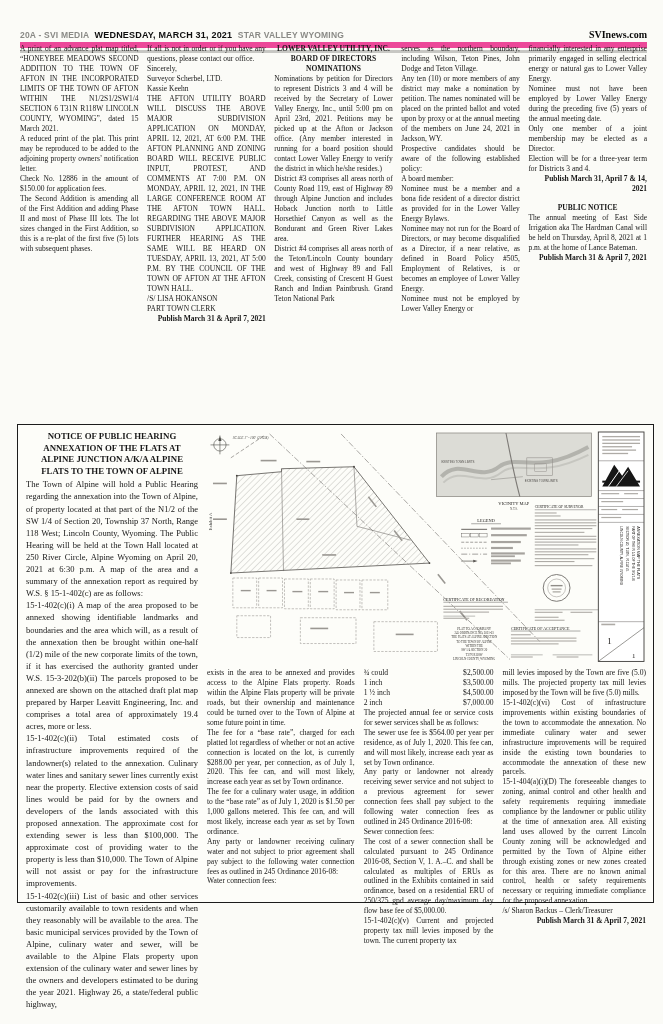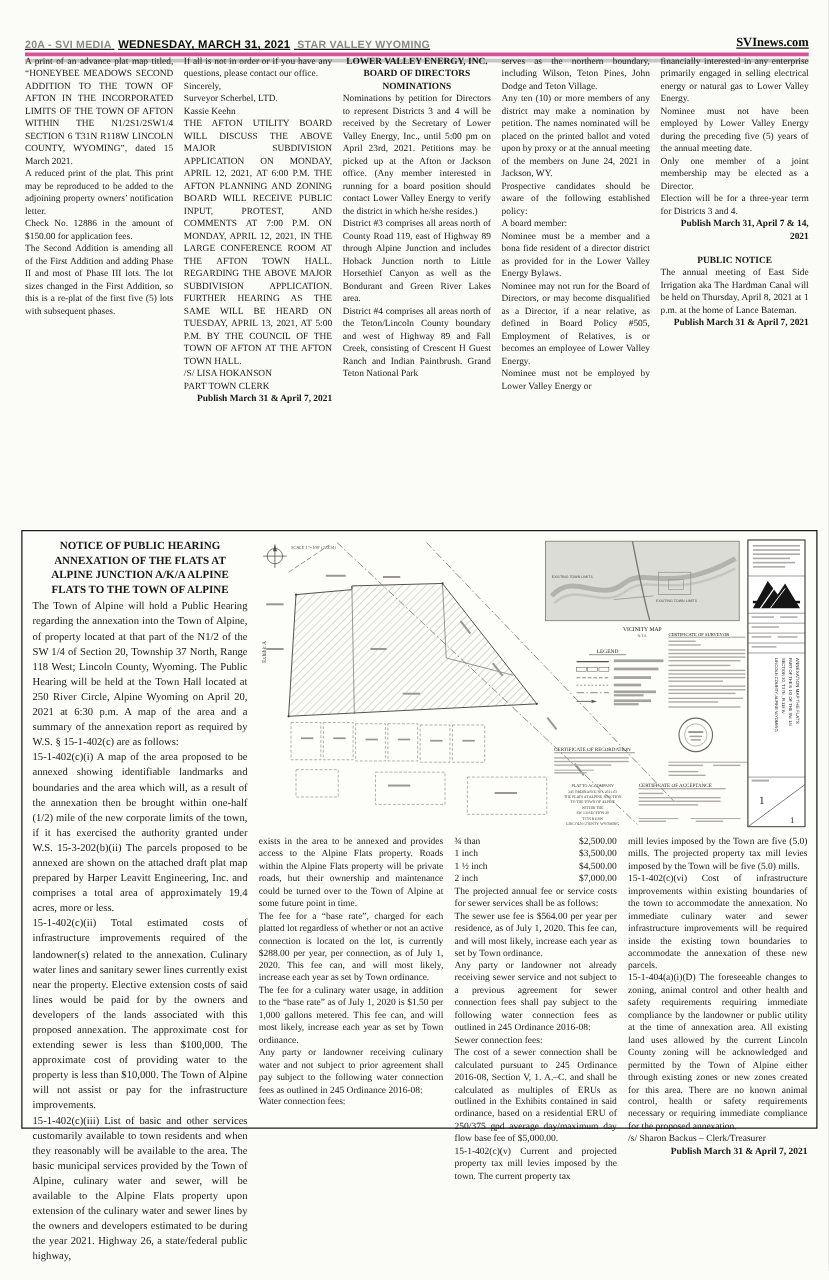--- a/index.html
+++ b/index.html
@@ -7,21 +7,21 @@
   .page {
     position:relative; width:663px; height:1024px; margin:0 auto;
     background:#fbfbf7; color:#181818;
     font-family:"Liberation Serif", serif; overflow:hidden;
   }
   
   .masthead { position:absolute; top:29px; left:20px; right:16px; }
   .masthead-row {
     display:flex; justify-content:space-between; align-items:flex-end;
     font-family:"Liberation Sans", sans-serif;
-    border-bottom:3px solid #ec4899; padding-bottom:2px;text-decoration:underline;
+    border-bottom:6px solid #ec4899; padding-bottom:2px;
   }
   .mast-left { font-size:8.5px; font-weight:bold; color:#8a8a86; letter-spacing:.2px; }
   .mast-date { color:#0e0e0e; font-size:9px; margin:0 3px; }
   .mast-site { font-size:10px; font-weight:bold; color:#0b0b0b; font-family:"Liberation Serif", serif; }
   .mast-band { height:3px; background:#c7c7c3; margin-top:2px; }
   
   .top-cols { position:absolute; top:44px; left:20px; width:627px; display:flex; gap:8.5px; }
   .tcol { width:118.6px; font-size:7.5px; line-height:10px; }
   .tcol p, .bcol p, .box-left .body p { margin:0; text-align:justify; }
   p.h   { text-align:center !important; font-weight:bold; }
@@ -74,21 +74,21 @@
         <p>If all is not in order or if you have any questions, please contact our office.</p>
         <p class="sig">Sincerely,</p>
         <p class="sig">Surveyor Scherbel, LTD.</p>
         <p class="sig">Kassie Keehn</p>
         <p>THE AFTON UTILITY BOARD WILL DISCUSS THE ABOVE MAJOR SUBDIVISION APPLICATION ON MONDAY, APRIL 12, 2021, AT 6:00 P.M. THE AFTON PLANNING AND ZONING BOARD WILL RECEIVE PUBLIC INPUT, PROTEST, AND COMMENTS AT 7:00 P.M. ON MONDAY, APRIL 12, 2021, IN THE LARGE CONFERENCE ROOM AT THE AFTON TOWN HALL.  REGARDING THE ABOVE MAJOR SUBDIVISION APPLICATION.  FURTHER HEARING AS THE SAME WILL BE HEARD ON TUESDAY, APRIL 13, 2021, AT 5:00 P.M. BY THE COUNCIL OF THE TOWN OF AFTON AT THE AFTON TOWN HALL.</p>
         <p class="sig">/S/ LISA HOKANSON</p>
         <p class="sig">PART TOWN CLERK</p>
         <p class="pub">Publish March 31 &amp; April 7, 2021</p>
       </div>
     <div class="tcol">
-        <p class="h">LOWER VALLEY ENERGY, INC.</p>
+        <p class="h">LOWER VALLEY UTILITY, INC.</p>
         <p class="h">BOARD OF DIRECTORS</p>
         <p class="h">NOMINATIONS</p>
         <p>Nominations by petition for Directors to represent Districts 3 and 4 will be received by the Secretary of Lower Valley Energy, Inc., until 5:00 pm on April 23rd, 2021. Petitions may be picked up at the Afton or Jackson office. (Any member interested in running for a board position should contact Lower Valley Energy to verify the district in which he/she resides.)</p>
         <p>District #3 comprises all areas north of County Road 119, east of Highway 89 through Alpine Junction and includes Hoback Junction north to Little Horsethief Canyon as well as the Bondurant and Green River Lakes area.</p>
         <p>District #4 comprises all areas north of the Teton/Lincoln County boundary and west of Highway 89 and Fall Creek, consisting of Crescent H Guest Ranch and Indian Paintbrush. Grand Teton National Park</p>
       </div>
     <div class="tcol">
         <p>serves as the northern boundary, including Wilson, Teton Pines, John Dodge and Teton Village.</p>
         <p>Any ten (10) or more members of any district may make a nomination by petition.  The names nominated will be placed on the printed ballot and voted upon by proxy or at the annual meeting of the members on June 24, 2021 in Jackson, WY.</p>
         <p>Prospective candidates should be aware of the following established policy:</p>
@@ -366,21 +366,21 @@
         <div class="bcol bcol2">
             <p>exists in the area to be annexed and provides access to the Alpine Flats property.  Roads within the Alpine Flats property will be private roads, but their ownership and maintenance could be turned over to the Town of Alpine at some future point in time.</p>
             <p>The fee for a “base rate”, charged for each platted lot regardless of whether or not an active connection is located on the lot, is currently $288.00 per year, per connection, as of July 1, 2020.  This fee can, and will most likely, increase each year as set by Town ordinance.</p>
             <p>The fee for a culinary water usage, in addition to the “base rate” as of July 1, 2020 is $1.50 per 1,000 gallons metered.  This fee can, and will most likely, increase each year as set by Town ordinance.</p>
             <p>Any party or landowner receiving culinary water and not subject to prior agreement shall pay subject to the following water connection fees as outlined in 245 Ordinance 2016-08:</p>
             <p class="sig">Water connection fees:</p>
           </div>
         <div class="bcol bcol3">
           <div>
               <div class="fee-row">
-                <span>¾ than</span>
+                <span>¾ could</span>
                 <span>$2,500.00</span>
               </div>
               <div class="fee-row">
                 <span>1 inch</span>
                 <span>$3,500.00</span>
               </div>
               <div class="fee-row">
                 <span>1 ½ inch</span>
                 <span>$4,500.00</span>
               </div>

